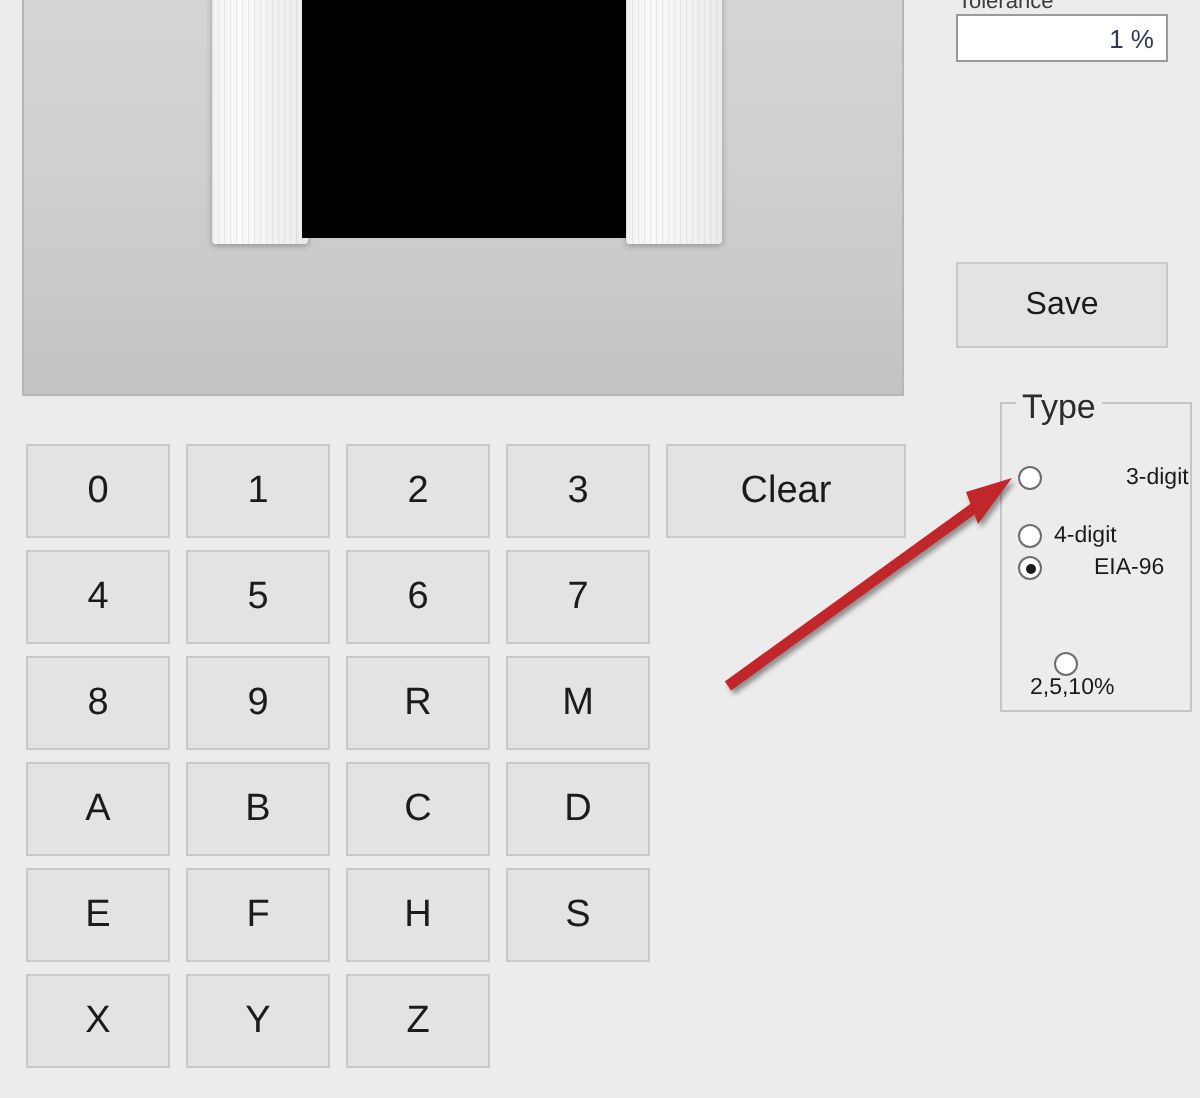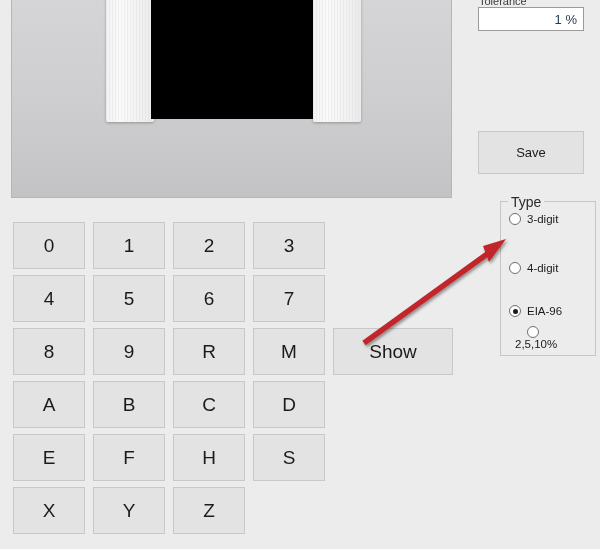--- a/index.html
+++ b/index.html
@@ -125,41 +125,41 @@
     left: 478px;
     top: 131px;
     width: 106px;
     height: 43px;
     background: #e3e3e3;
     border: 1px solid #c8c8c8;
     box-sizing: border-box;
     display: flex;
     align-items: center;
     justify-content: center;
-    font-size: 13px;
+    font-size: 16px;
     color: #1b1b1b;
     cursor: default;
   }
 
   #type-group {
     position: absolute;
     left: 500px;
     top: 201px;
     width: 96px;
     height: 155px;
     border: 1px solid #c6c6c6;
     box-sizing: border-box;
   }
   #type-legend {
     position: absolute;
     left: 7px;
     top: -8px;
     background: #ececec;
     padding: 0 3px;
-    font-size: 14px;
+    font-size: 17px;
     color: #2b2b2b;
   }
   .radio-row {
     position: absolute;
     left: 8px;
     display: flex;
     align-items: center;
     cursor: default;
   }
   .radio-mark {
@@ -209,33 +209,33 @@
     <div class="res-term right"></div>
   </div>
 </div>
 
 <div id="keypad">
     <div class="key-row">
       <div class="key">0</div>
       <div class="key">1</div>
       <div class="key">2</div>
       <div class="key">3</div>
+      <div class="key wide">Clear</div>
     </div>
     <div class="key-row">
       <div class="key">4</div>
       <div class="key">5</div>
       <div class="key">6</div>
       <div class="key">7</div>
     </div>
     <div class="key-row">
       <div class="key">8</div>
       <div class="key">9</div>
       <div class="key">R</div>
       <div class="key">M</div>
-      <div class="key wide">Show</div>
     </div>
     <div class="key-row">
       <div class="key">A</div>
       <div class="key">B</div>
       <div class="key">C</div>
       <div class="key">D</div>
     </div>
     <div class="key-row">
       <div class="key">E</div>
       <div class="key">F</div>
@@ -251,29 +251,29 @@
 
 <div id="tolerance-group">
   <div id="tolerance-label">Tolerance</div>
   <input id="tolerance-input" type="text" value="1 %" style="">
 </div>
 
 <div id="save-button">Save</div>
 
 <div id="type-group">
   <div id="type-legend">Type</div>
-<div class="radio-row" style="top: 11px;">
+<div class="radio-row" style="top: 31px; gap: 36px;">
       <span class="radio-mark"></span>
       <span class="radio-label">3-digit</span>
     </div>
     <div class="radio-row" style="top: 60px; text-align: right;">
       <span class="radio-mark"></span>
       <span class="radio-label">4-digit</span>
     </div>
-    <div class="radio-row" style="top: 103px;">
+    <div class="radio-row" style="top: 76px; gap: 20px;">
       <span class="radio-mark checked"></span>
       <span class="radio-label">EIA-96</span>
     </div>
     <div class="radio-row" style="top: 124px; flex-direction: column;">
       <span class="radio-mark"></span>
       <span class="radio-label">2,5,10%</span>
     </div>
   </div>
 
 <svg id="annotation-arrow" viewBox="0 0 600 549" xmlns="http://www.w3.org/2000/svg">

